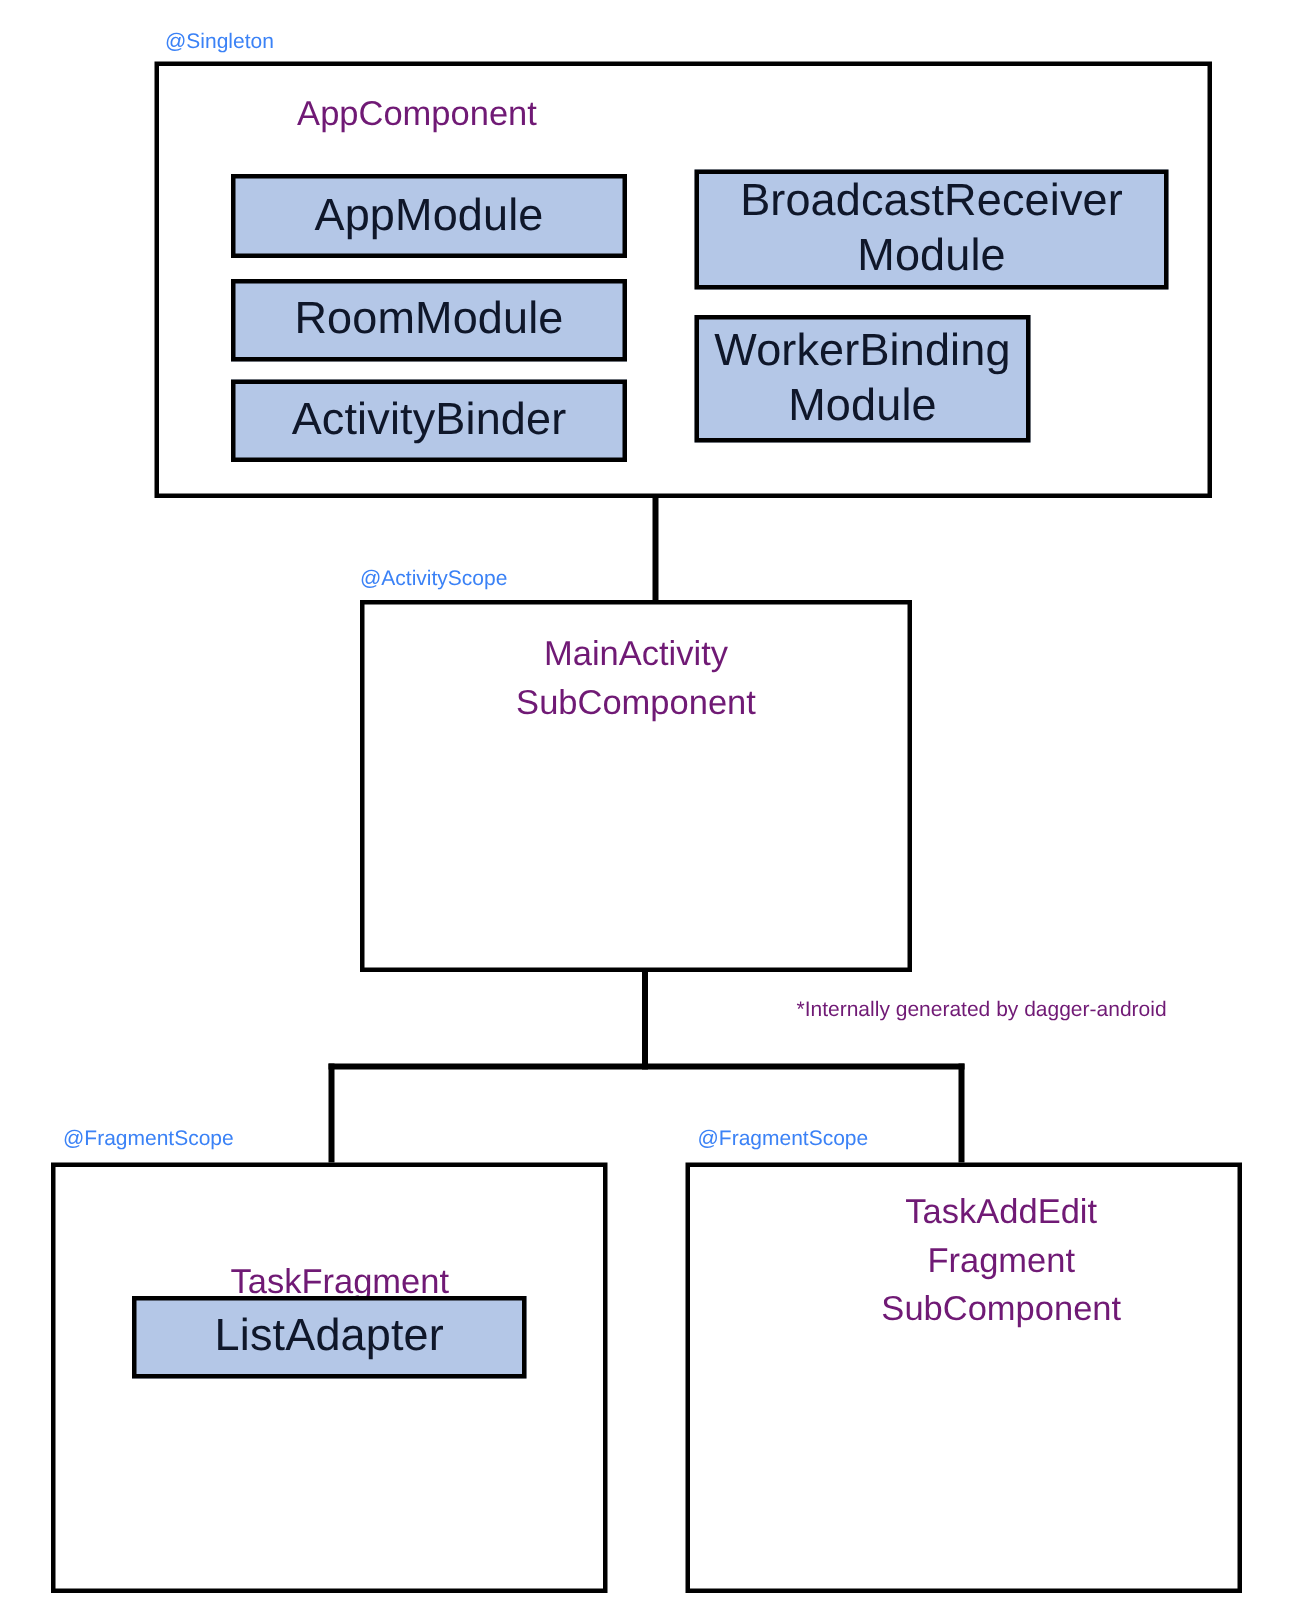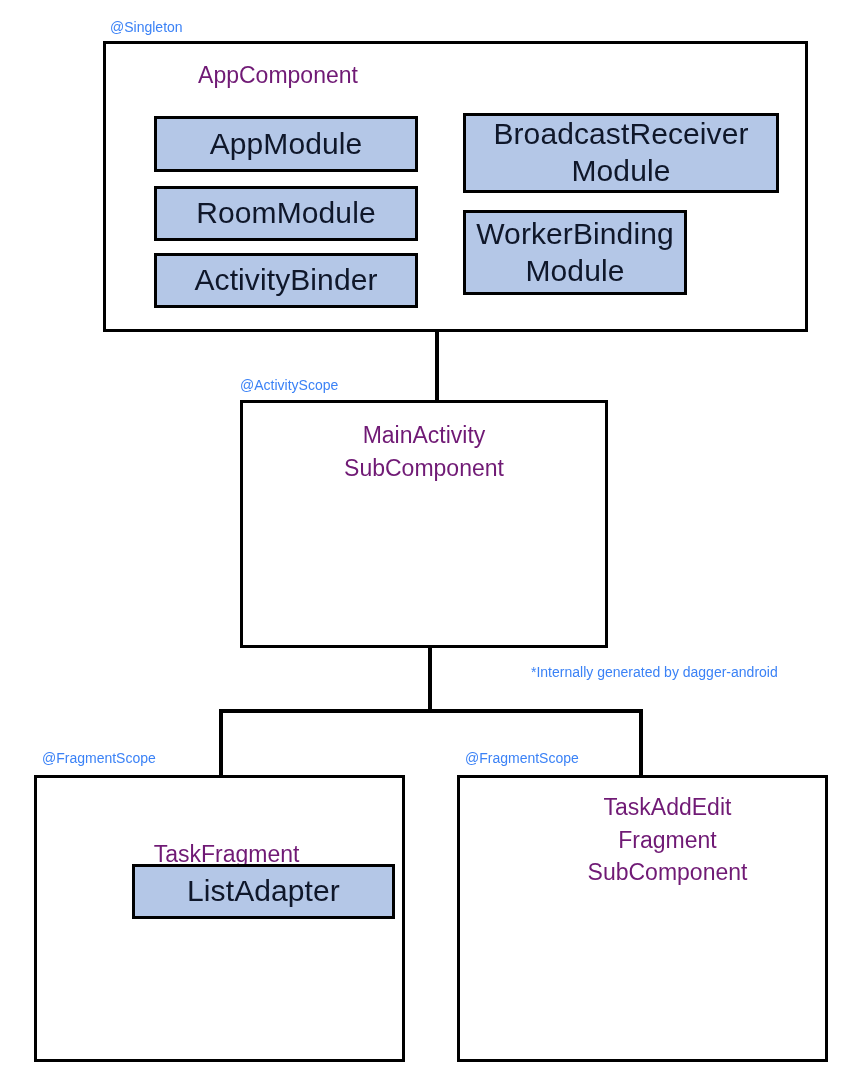--- a/index.html
+++ b/index.html
@@ -47,21 +47,21 @@
   }
   .scope-label {
     position: absolute;
     color: #3b82f6;
     font-size: 14px;
     line-height: 1.2;
     white-space: nowrap;
   }
   .footnote {
     position: absolute;
-    color: #3b82f6;
+    color: #701a75;
     font-size: 14px;
     line-height: 1.2;
     white-space: nowrap;
   }
   .connector {
     position: absolute;
     background: #000000;
   }
 </style>
 </head>
@@ -102,21 +102,21 @@
   <div class="connector" style="left:219px; top:709px; width:4px; height:68px;"></div>
   <div class="connector" style="left:639px; top:709px; width:4px; height:68px;"></div>
 
   <div class="scope-label" style="left:42px; top:750px;">@FragmentScope</div>
 
   <div class="component-box" style="left:34px; top:775px; width:371px; height:287px;"></div>
 
   <div class="component-title" style="left:34px; top:838px; width:385px;">TaskFragment
 SubComponent</div>
 
-  <div class="module-box" style="left: 88px; top: 864px; width: 263px; height: 55px; white-space: pre-line; margin-left: 44px;">ListAdapter</div>
+  <div class="module-box" style="left: 88px; top: 864px; width: 263px; height: 55px; white-space: pre-line;">ListAdapter</div>
 
   <div class="scope-label" style="left:465px; top:750px;">@FragmentScope</div>
 
   <div class="component-box" style="left:457px; top:775px; width:371px; height:287px;"></div>
 
   <div class="component-title" style="left:457px; top:791px; width:421px;">TaskAddEdit
 Fragment
 SubComponent</div>
 
   <div class="footnote" style="left:531px; top:664px;">*Internally generated by dagger-android</div>

